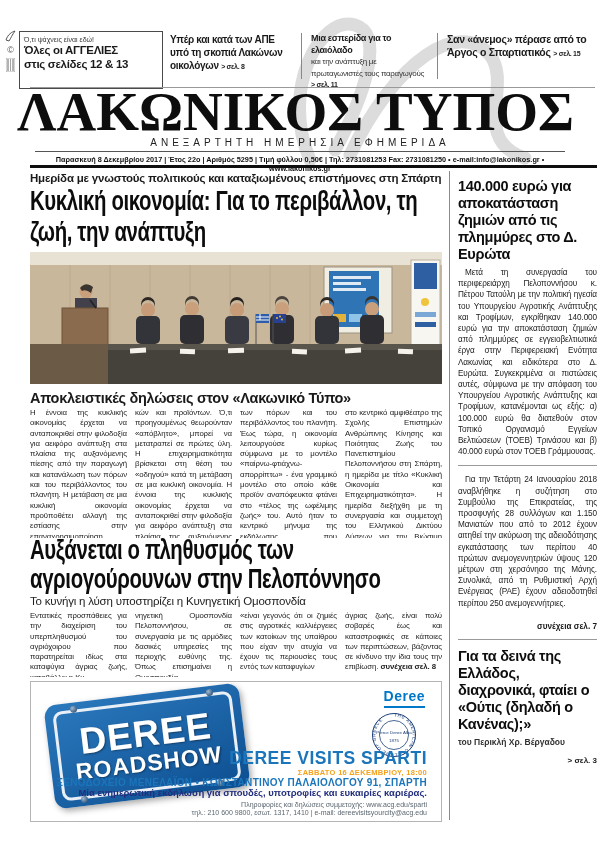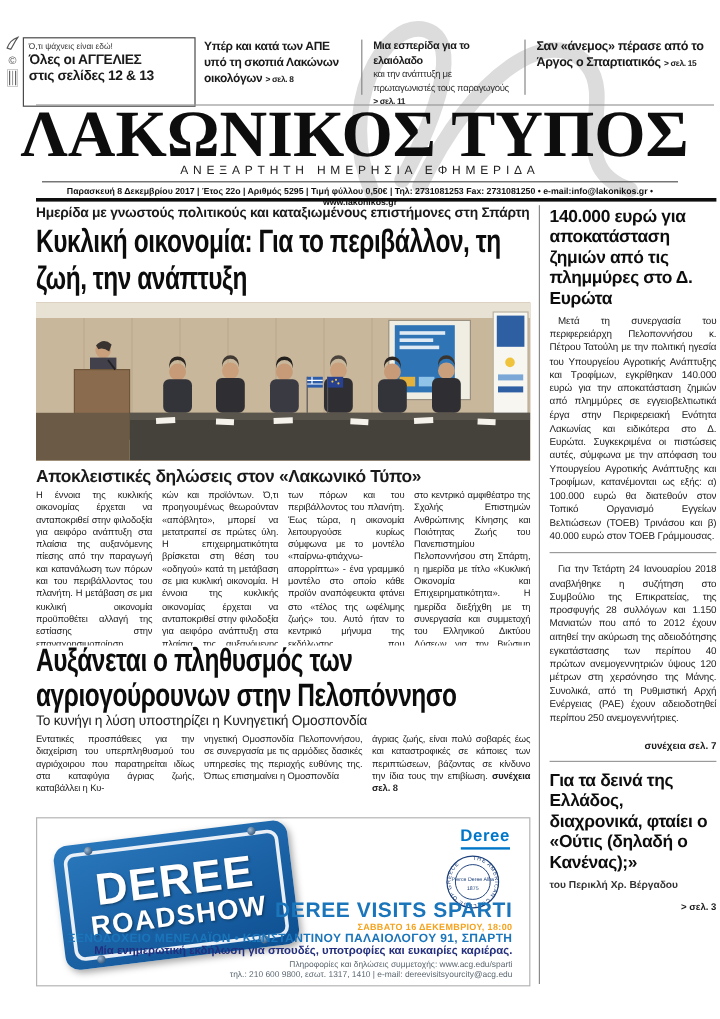--- a/index.html
+++ b/index.html
@@ -64,21 +64,21 @@
   .seal{position:absolute;right:24px;top:30px;}
   .ad-title{position:absolute;right:14px;top:66px;font-size:17.5px;font-weight:bold;color:#1b75bb;letter-spacing:0.5px;}
   .ad-date{position:absolute;right:14px;top:86px;font-size:7.5px;font-weight:bold;color:#f5a21c;letter-spacing:0.3px;}
   .ad-venue{position:absolute;right:14px;top:95px;font-size:10px;font-weight:bold;color:#1b75bb;letter-spacing:0.3px;}
   .ad-tagline{position:absolute;right:14px;top:105px;font-size:9.5px;font-weight:bold;color:#232e7d;}
   .ad-info1{position:absolute;right:14px;top:119px;font-size:7px;color:#5b6770;}
   .ad-info2{position:absolute;right:14px;top:127px;font-size:7px;color:#5b6770;}
   
   .vrule{left:449px;top:171px;width:1px;height:649px;background:#8a8a8a;}
   .rail{left:458px;top:170px;width:139px;}
-  .rail h3{margin:3px 0 4px 0;font-size:14.5px;line-height:17px;font-weight:bold;letter-spacing:-0.3px;color:#0d0d0d;}
+  .rail h3{margin:8px 0 4px 0;font-size:14.5px;line-height:17px;font-weight:bold;letter-spacing:-0.3px;color:#0d0d0d;}
   .rail .rbody{font-size:8.2px;line-height:11.2px;text-align:justify;color:#222;letter-spacing:-0.1px;}
   .rail .rbody .indent{display:inline-block;width:7px;}
   .rail .rmore{font-size:8.2px;font-weight:bold;text-align:right;margin-top:13px;}
   .rail hr{border:none;border-top:1px solid #9a9a9a;margin:8px 0 8px 0;}
   .rail .byline{font-size:8.5px;font-weight:bold;color:#333;margin-top:3px;}
   .pageline{display:flex;align-items:flex-end;gap:4px;margin-top:4px;flex-direction:column;}
   .pageline .rule{flex:1;border-bottom:1px solid #555;height:1px;}
   .pageline .pg{font-size:8px;font-weight:bold;}
 </style>
 </head>
@@ -231,20 +231,21 @@
         <span>στο κεντρικό αμφιθέατρο της Σχολής Επιστημών Ανθρώπινης Κίνησης και Ποιότητας Ζωής του Πανεπιστημίου Πελοποννήσου στη Σπάρτη, η ημερίδα με τίτλο «Κυκλική Οικονομία και Επιχειρηματικότητα». Η ημερίδα διεξήχθη με τη συνεργασία και συμμετοχή του Ελληνικού Δικτύου Λύσεων για την Βιώσιμη Ανάπτυξη των Ηνωμένων Εθνών (SDSN Greece).</span>
         
       </div>
     </div>
 
     <div class="abs headline2">Αυξάνεται ο πληθυσμός των αγριογούρουνων στην Πελοπόννησο</div>
     <div class="abs deck2">Το κυνήγι η λύση υποστηρίζει η Κυνηγετική Ομοσπονδία</div>
     <div class="abs bodyrow row2">
       <div class="col">Εντατικές προσπάθειες για την διαχείριση του υπερπληθυσμού του αγριόχοιρου που παρατηρείται ιδίως στα καταφύγια άγριας ζωής, καταβάλλει η Κυ-</div>
       <div class="col">νηγετική Ομοσπονδία Πελοποννήσου, σε συνεργασία με τις αρμόδιες δασικές υπηρεσίες της περιοχής ευθύνης της. Όπως επισημαίνει η Ομοσπονδία</div>
+      <div class="col">«είναι γεγονός ότι οι ζημιές στις αγροτικές καλλιέργειες των κατοίκων της υπαίθρου που είχαν την ατυχία να έχουν τις περιουσίες τους εντός των καταφυγίων</div>
       <div class="col">
         <span>άγριας ζωής, είναι πολύ σοβαρές έως και καταστροφικές σε κάποιες των περιπτώσεων, βάζοντας σε κίνδυνο την ίδια τους την επιβίωση.</span>
         <span class="more">συνέχεια σελ. 8</span>
       </div>
     </div>
 
     <div class="abs adbox">
       <div class="plate">
         <div class="plate-inner">
           <div class="plate-l1">DEREE</div>

